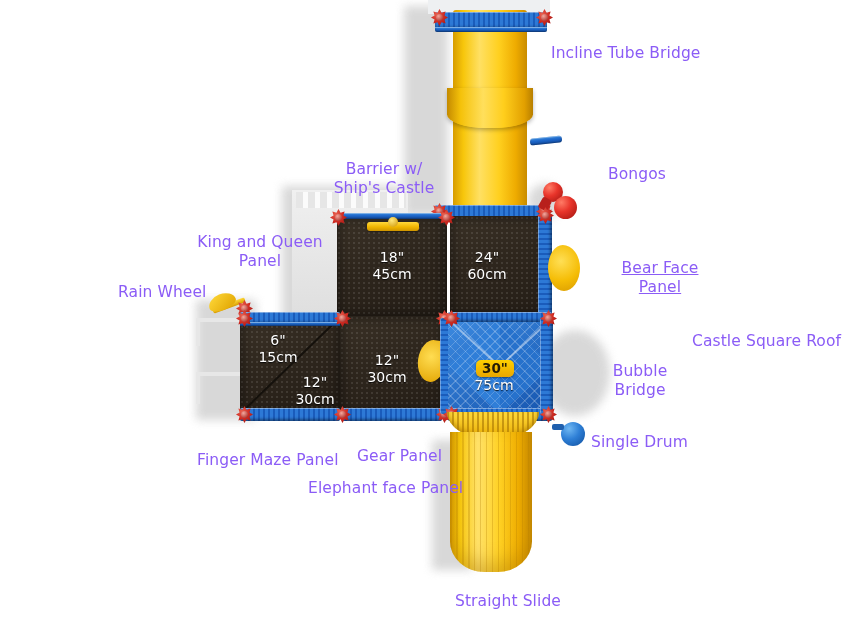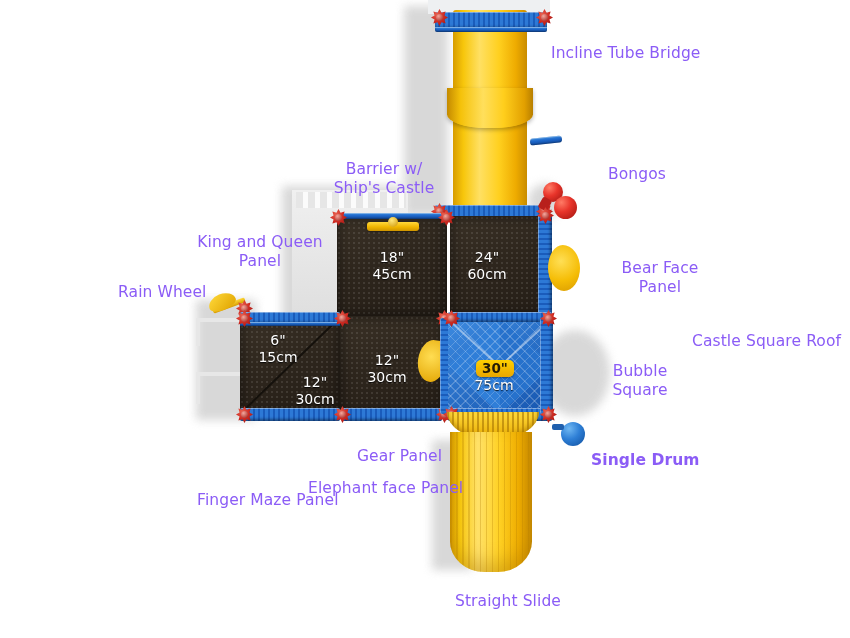--- a/index.html
+++ b/index.html
@@ -309,31 +309,31 @@
   <div class="label l" style="left:600px;top:165px;margin-left:8px;">Bongos</div>
 
   <div class="label c" style="left:322px;top:160px;width:124px;">Barrier w/
 Ship's Castle</div>
 
   <div class="label c" style="left:190px;top:233px;width:140px;">King and Queen
 Panel</div>
 
   <div class="label l" style="left:118px;top:283px;">Rain Wheel</div>
 
-  <div class="label c" style="left:605px;top:259px;width:110px;">Bear Face
+  <div class="label c" style="left:605px;top:259px;width:110px;text-decoration:underline;">Bear Face
 Panel</div>
 
   <div class="label l" style="left:692px;top:332px;">Castle Square Roof</div>
 
   <div class="label c" style="left:595px;top:362px;width:90px;">Bubble
-Square</div>
-
-  <div class="label l" style="left:197px;top:451px;margin-top:40px;">Finger Maze Panel</div>
+Bridge</div>
+
+  <div class="label l" style="left:197px;top:451px;">Finger Maze Panel</div>
 
   <div class="label l" style="left:357px;top:447px;">Gear Panel</div>
 
   <div class="label l" style="left:288px;top:479px;margin-left:20px;">Elephant face Panel</div>
 
-  <div class="label l" style="left:591px;top:451px;font-weight:bold;">Single Drum</div>
+  <div class="label l" style="left:591px;top:433px;">Single Drum</div>
 
   <div class="label l" style="left:455px;top:592px;">Straight Slide</div>
 
 </div>
 
 </body></html>

